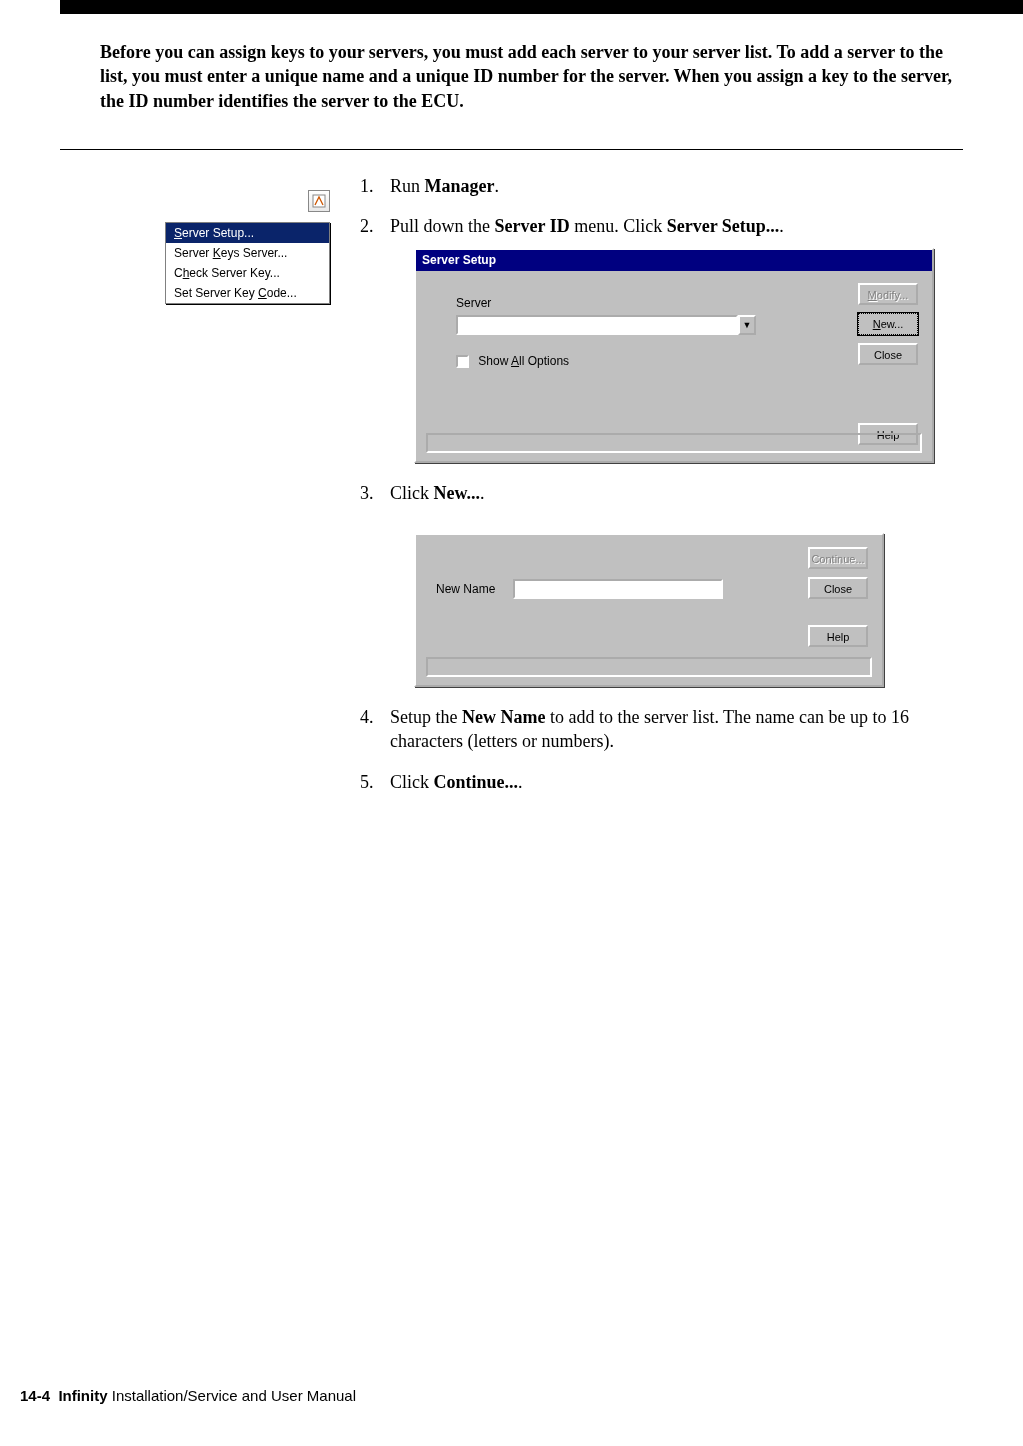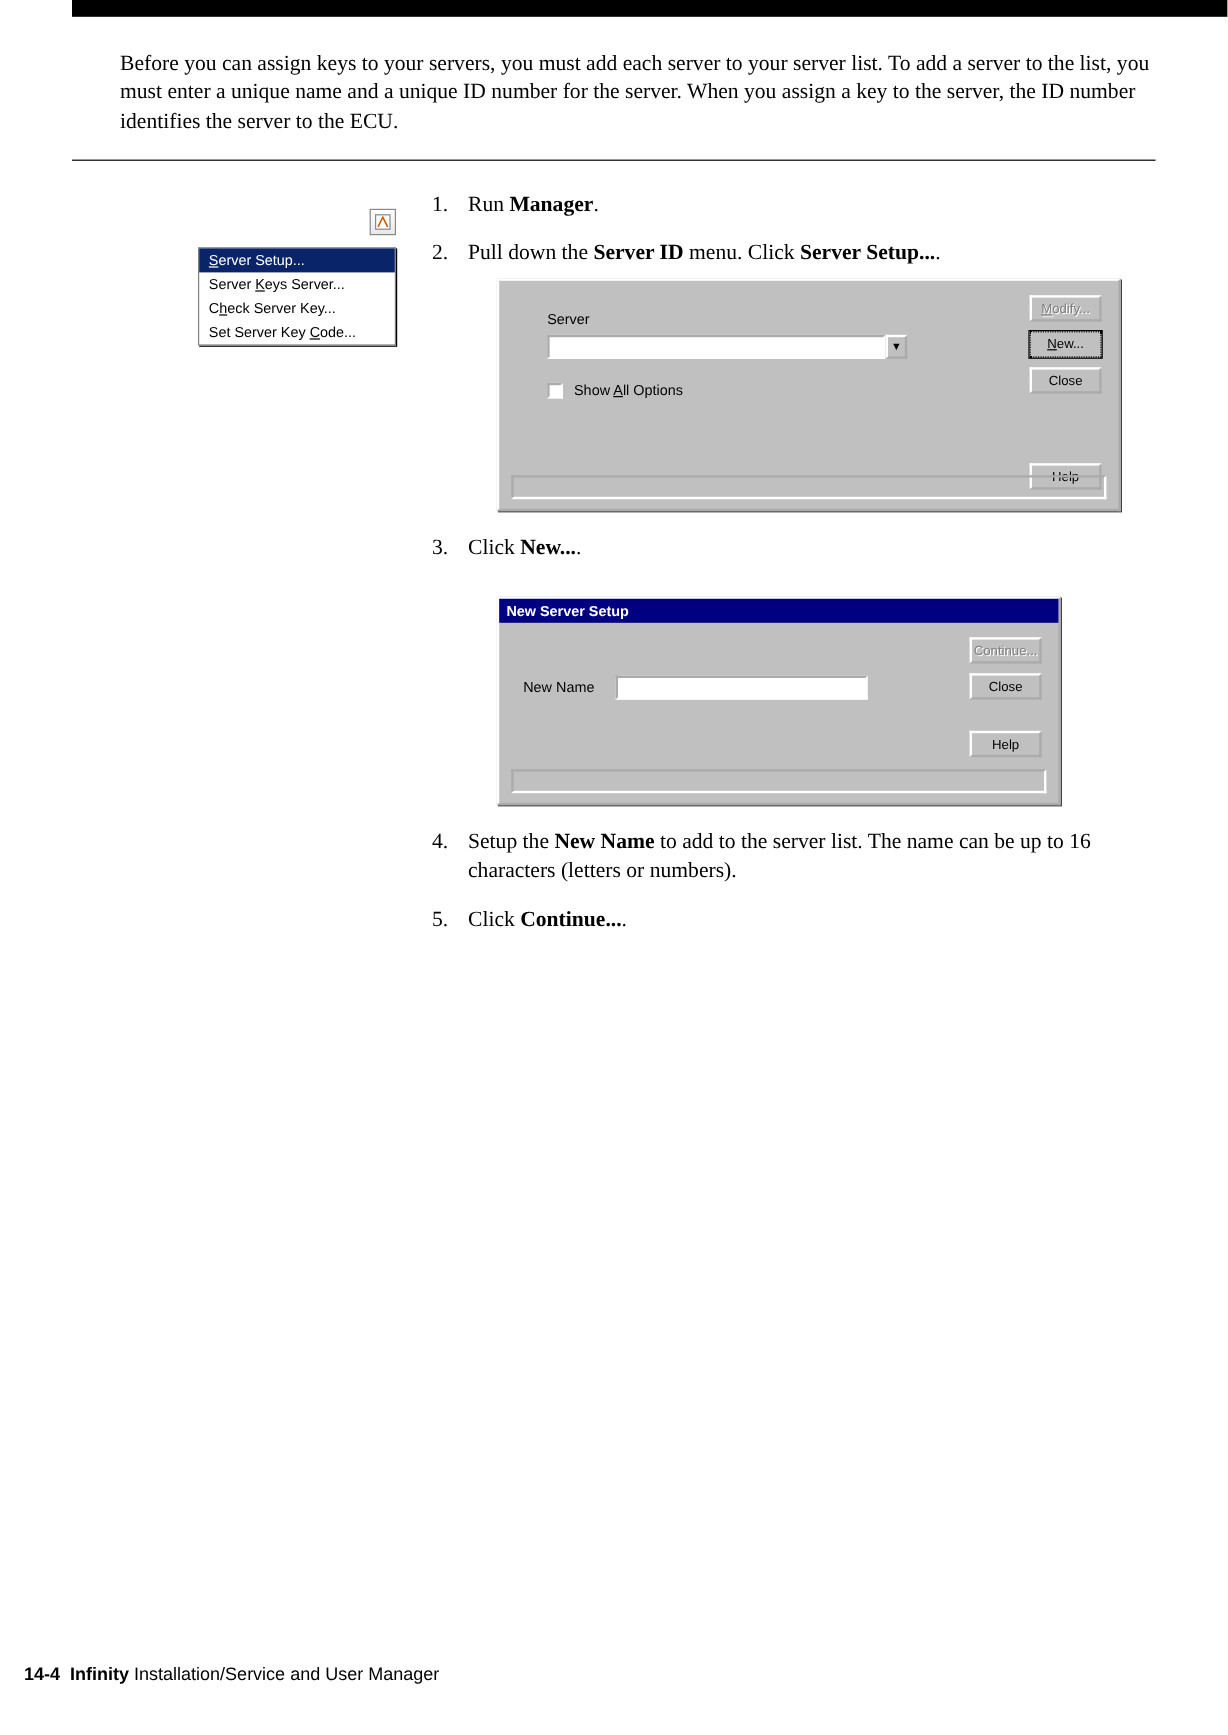--- a/index.html
+++ b/index.html
@@ -27,23 +27,24 @@
   .content {
     padding-top: 40px;
   }
   h1.section-title {
     font-family: Arial, Helvetica, sans-serif;
     font-weight: bold;
     font-size: 30px;
     margin: 0 0 18px 0;
   }
   .intro-para {
-    margin: 0 0 20px 40px;
+    margin: 0 0 36px 40px;
     line-height: 1.35;
     font-size: 18px;
+    font-weight: bold;
   }
   hr.sep {
     border: none;
     border-top: 1.5px solid #000;
     margin: 0 0 20px 0;
   }
   .two-col {
     display: flex;
     align-items: flex-start;
   }
@@ -240,20 +241,21 @@
 
         <ol class="steps">
           <li>
             <span>Run </span><span class="strong">Manager</span><span>.</span>
           </li>
 
           <li>
             <span>Pull down the </span><span class="strong">Server ID</span><span> menu. Click </span><span class="strong">Server Setup...</span><span>.</span>
 
             <div class="win-dialog" style="width:520px;">
+              <div class="win-titlebar">Server Setup</div>
               <div class="win-body" style="min-height:190px;">
                 <div style="position:absolute; left:40px; top:24px; width:300px;">
                   <div style="margin-bottom:4px;">Server</div>
                   <div style="display:flex;">
                     <div class="win-input" style="flex:1;"></div>
                     <div class="dd-arrow">▼</div>
                   </div>
                   <div style="margin-top:18px;">
                     <span class="win-check"></span>
                     <span>
@@ -276,21 +278,20 @@
 
                 <div class="win-status" style="position:absolute; left:10px; right:10px; bottom:8px;"></div>
               </div>
             </div>
           </li>
 
           <li>
             <span>Click </span><span class="strong">New...</span><span>.</span>
 
             <div class="win-dialog" style="width:470px; margin-top:28px;">
-              <div class="win-titlebar">New Server Setup</div>
               <div class="win-body" style="min-height:150px;">
                 <div style="position:absolute; left:20px; top:44px; display:flex; align-items:center; gap:18px;">
                   <span>New Name</span>
                   <div class="win-input" style="width:210px;"></div>
                 </div>
                 <div class="btn-stack">
                   <div class="win-btn disabled">Continue...</div>
                   <div class="win-btn">Close</div>
                   <div style="height:18px;"></div>
                   <div class="win-btn">Help</div>
@@ -306,15 +307,15 @@
 
           <li>
             <span>Click </span><span class="strong">Continue...</span><span>.</span>
           </li>
         </ol>
       </div>
     </div>
   </div>
 
   <div class="footer">
-    <span class="pg">14-4</span>&nbsp;&nbsp;<span class="prod">Infinity</span><span> Installation/Service and User Manager</span>
+    <span class="pg">14-4</span>&nbsp;&nbsp;<span class="prod">Infinity</span><span> Installation/Service and User Manual</span>
   </div>
 </div>
 
 </body></html>

